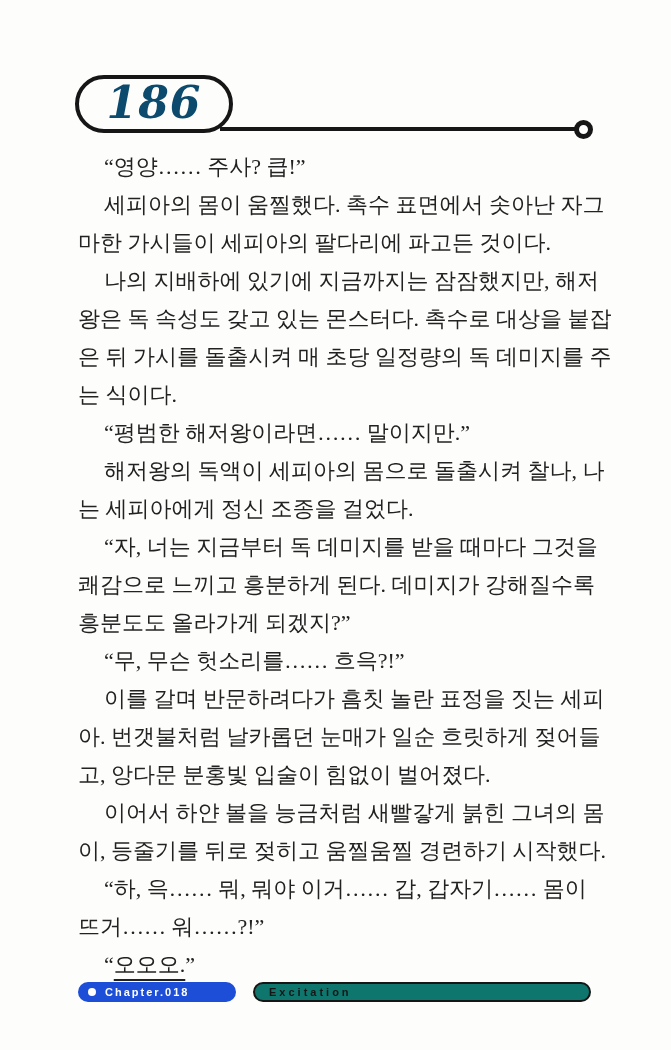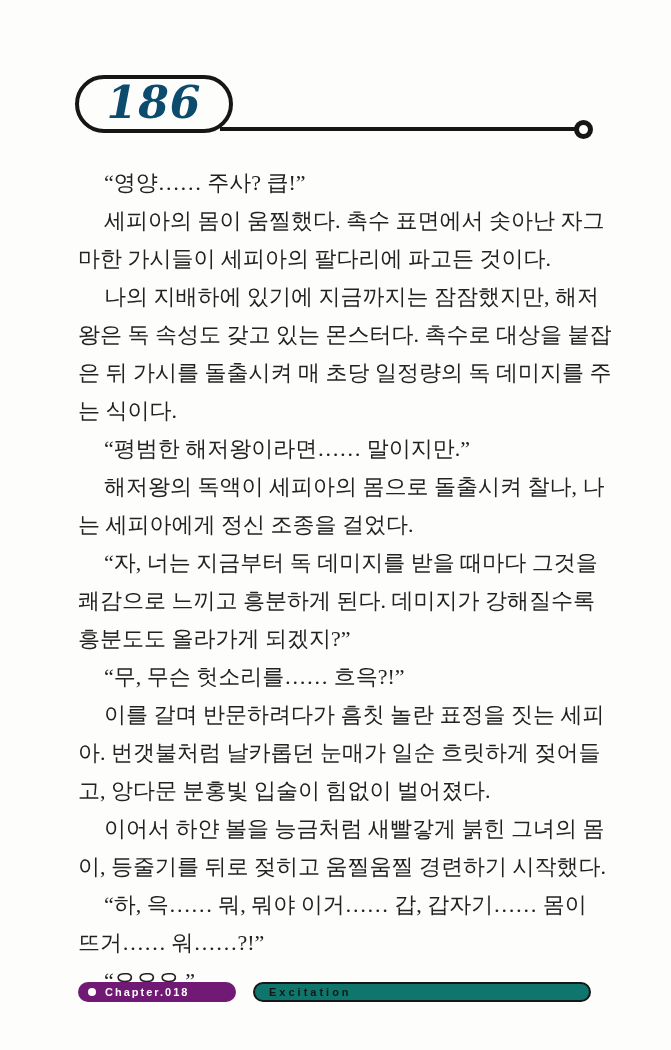--- a/index.html
+++ b/index.html
@@ -34,41 +34,41 @@
     width:357px;height:4px;background:#161616;z-index:1;
   }
   .header-rule-end-dot{
     position:absolute;left:574px;top:120px;
     width:9px;height:9px;background:#fdfdfb;
     border:5px solid #161616;border-radius:50%;z-index:2;
   }
 
   
   .body-text{
-    position:absolute;left:78px;top:164px;
+    position:absolute;left:78px;top:148px;
     width:536px;
     font-size:22px;line-height:38px;
     word-break:break-all;
     text-align:left;
   }
   .body-text p{
     margin:0;padding:0;
     text-indent:26px;
   }
   .body-text u{
     text-decoration:underline;
     text-underline-offset:7px;
     text-decoration-thickness:1.5px;
   }
 
   
   .footer-chapter-badge{
     position:absolute;left:78px;top:982px;
     width:158px;height:20px;
-    background:#701a75;border-radius:11px;
+    background:#1d4ed8;border-radius:11px;
     display:flex;align-items:center;
     box-sizing:border-box;
     padding-left:10px;
   }
   .chapter-dot{
     width:8px;height:8px;border-radius:50%;
     background:#fdfdfb;flex:0 0 auto;
   }
   .footer-chapter-label{
     color:#fdfdfb;

